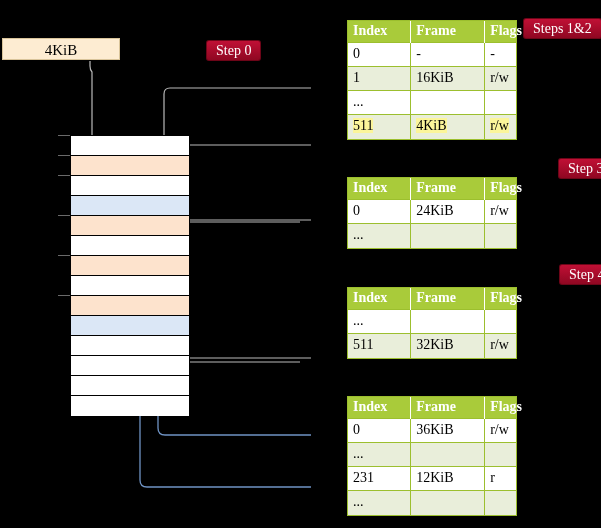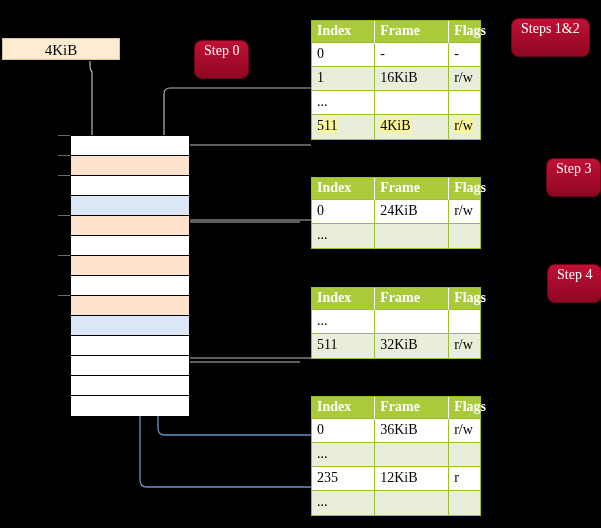--- a/index.html
+++ b/index.html
@@ -45,29 +45,30 @@
     line-height: 22px;
     text-align: center;
     box-sizing: border-box;
   }
 
   
   .badge {
     position: absolute;
     background: #a90b2a;
     background-image: linear-gradient(#c01035, #8f0722);
-    border-radius: 7px;
+    border-radius: 2px;
     color: #ffffff;
     font-size: 14px;
     line-height: 19px;
-    height: 37px;
+    height: 19px;
     padding: 0 9px;
     text-align: center;
     white-space: nowrap;
     box-shadow: 0 0 0 1px #6d0518;
+    margin-left: 12px;
   }
   #badge-step0  { left: 195px; top: 41px; }
   #badge-steps12{ left: 512px; top: 19px; }
   #badge-step3  { left: 547px; top: 159px; }
   #badge-step4  { left: 548px; top: 265px; }
 
   
   #memgrid {
     position: absolute;
     left: 70px;
@@ -98,20 +99,21 @@
     border-top: 1px solid #6a6a6a;
   }
 
   
   .ptable {
     position: absolute;
     border: 1px solid #9cbf2e;
     border-collapse: collapse;
     background: #ffffff;
     box-sizing: border-box;
+    margin-left: 36px;
   }
   .ptable table {
     border-collapse: collapse;
     table-layout: fixed;
     width: 100%;
   }
   .ptable th {
     background: #a9cb3a;
     color: #ffffff;
     font-weight: bold;
@@ -320,21 +322,21 @@
             <td class="col-idx">0</td>
             <td class="col-frm">36KiB</td>
             <td class="col-flg">r/w</td>
           </tr>
           <tr class="alt">
             <td class="col-idx">...</td>
             <td class="col-frm"></td>
             <td class="col-flg"></td>
           </tr>
           <tr>
-            <td class="col-idx">235</td>
+            <td class="col-idx">231</td>
             <td class="col-frm">12KiB</td>
             <td class="col-flg">r</td>
           </tr>
           <tr class="alt">
             <td class="col-idx">...</td>
             <td class="col-frm"></td>
             <td class="col-flg"></td>
           </tr>
         </tbody>
     </table>

